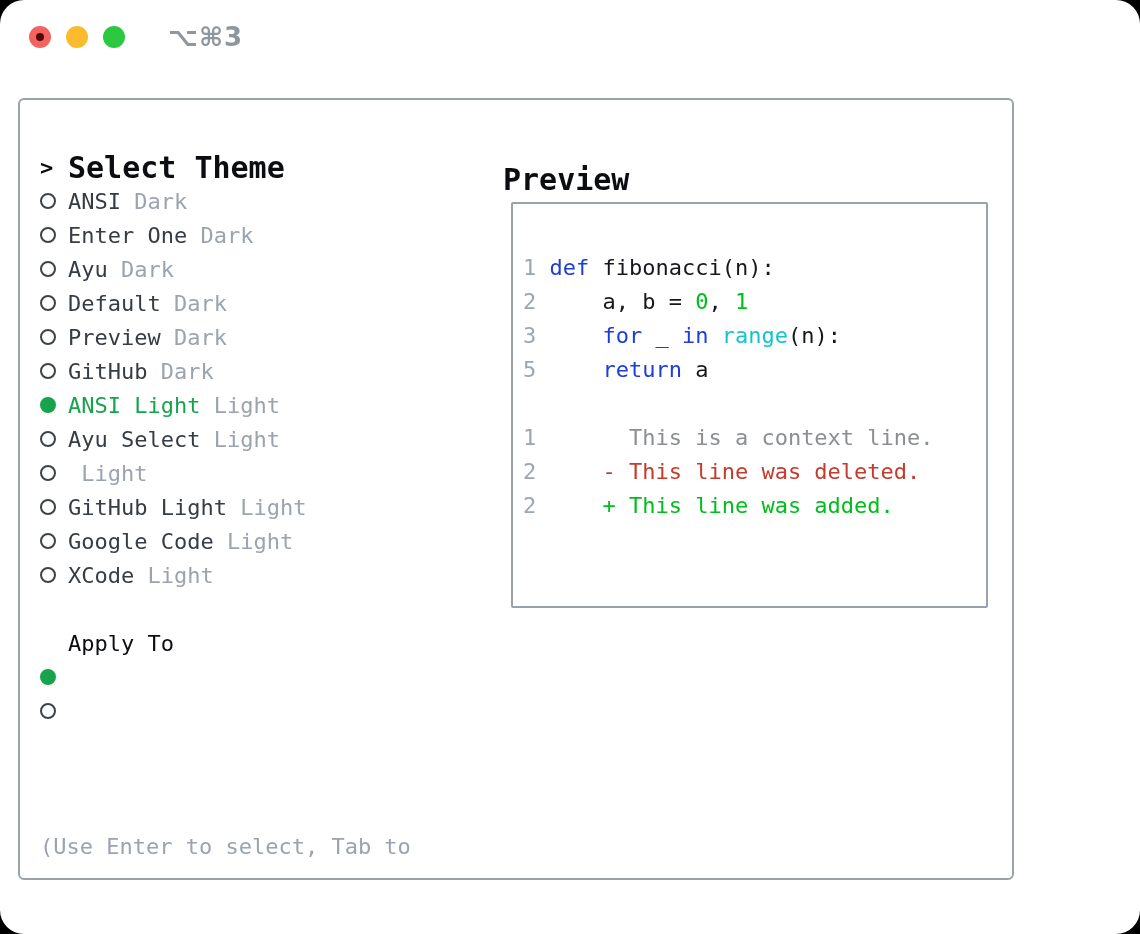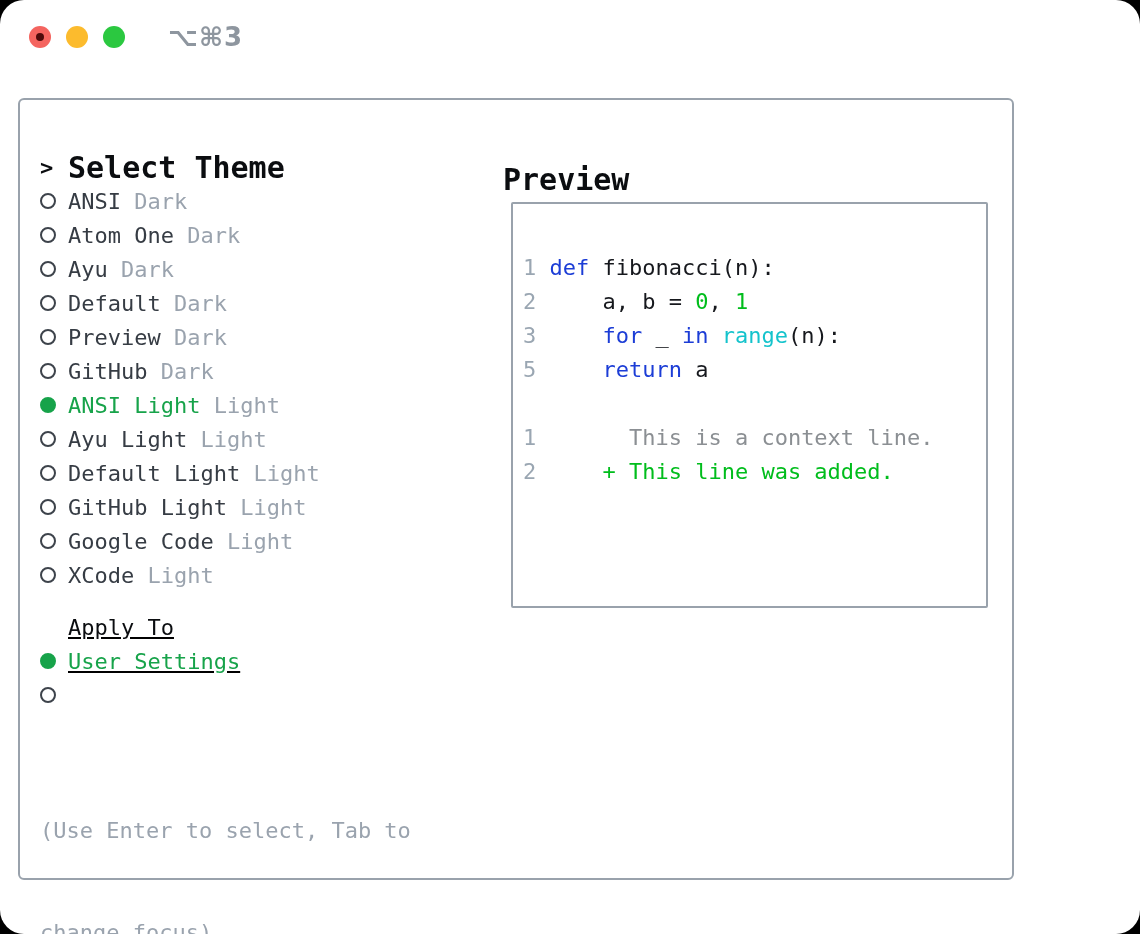--- a/index.html
+++ b/index.html
@@ -28,21 +28,21 @@
   .row{display:flex;align-items:center;height:34px;font-size:22px;}
   .marker{width:28px;flex:0 0 28px;display:flex;align-items:center;}
   .cursor{font-weight:bold;color:var(--header_text);}
   .circle{width:12px;height:12px;border:2px solid #3d434b;border-radius:50%;box-sizing:content-box;}
   .circle.filled{background:var(--accent_green);border-color:var(--accent_green);}
   .header{font-weight:bold;color:var(--header_text);font-size:30px;}
   .subheader{font-weight:500;color:var(--header_text);}
   .item-name{color:var(--item_text);white-space:pre;}
   .item-name.sel{color:var(--accent_green);}
   .item-variant{color:var(--muted);white-space:pre;text-align:center;}
-  .apply-block{margin-top:18px;text-decoration:underline;}
+  .apply-block{margin-top:34px;}
   .hint{margin-top:34px;color:var(--muted);font-size:22px;line-height:34px;white-space:pre;}
   
   .preview-header{position:absolute;left:483px;top:62px;height:34px;display:flex;align-items:center;}
   .preview-box{
     position:absolute;left:491px;top:102px;width:477px;height:406px;
     border:2px solid var(--border);box-sizing:border-box;border-radius:2px;background:#fff;
   }
   #code{padding:47px 16px 0 10px;font-size:22px;line-height:34px;}
   .code-line{height:34px;white-space:pre;}
   .ln{display:inline-block;width:1ch;margin-right:1ch;color:var(--ln);}
@@ -81,21 +81,21 @@
             <span class="marker">
               <span class="circle"></span>
             </span>
             <span class="item-name">ANSI</span>
             <span class="item-variant"> Dark</span>
           </div>
           <div class="row">
             <span class="marker">
               <span class="circle"></span>
             </span>
-            <span class="item-name">Atom One</span>
+            <span class="item-name">Enter One</span>
             <span class="item-variant"> Dark</span>
           </div>
           <div class="row">
             <span class="marker">
               <span class="circle"></span>
             </span>
             <span class="item-name">Ayu</span>
             <span class="item-variant"> Dark</span>
           </div>
           <div class="row">
@@ -123,28 +123,27 @@
             <span class="marker">
               <span class="circle filled"></span>
             </span>
             <span class="item-name sel">ANSI Light</span>
             <span class="item-variant"> Light</span>
           </div>
           <div class="row">
             <span class="marker">
               <span class="circle"></span>
             </span>
-            <span class="item-name">Ayu Light</span>
-            <span class="item-variant"> Light</span>
-          </div>
-          <div class="row">
-            <span class="marker">
-              <span class="circle"></span>
-            </span>
-            <span class="item-name">Default Light</span>
+            <span class="item-name">Ayu Select</span>
+            <span class="item-variant"> Light</span>
+          </div>
+          <div class="row">
+            <span class="marker">
+              <span class="circle"></span>
+            </span>
             <span class="item-variant"> Light</span>
           </div>
           <div class="row">
             <span class="marker">
               <span class="circle"></span>
             </span>
             <span class="item-name">GitHub Light</span>
             <span class="item-variant"> Light</span>
           </div>
           <div class="row">
@@ -166,21 +165,20 @@
       <div class="apply-block">
         <div class="row">
           <span class="marker"></span>
           <span class="subheader">Apply To</span>
         </div>
         <div id="apply-list">
             <div class="row">
               <span class="marker">
                 <span class="circle filled"></span>
               </span>
-              <span class="item-name sel">User Settings</span>
             </div>
             <div class="row">
               <span class="marker">
                 <span class="circle"></span>
               </span>
             </div>
           </div>
       </div>
 
       <div class="hint">
@@ -194,18 +192,19 @@
     </div>
 
     <div class="preview-box">
       <div id="code">
           <div class="code-line"><span class="ln">1</span><span class="tok-kw">def</span><span class="tok-fg"> fibonacci(n):</span></div>
           <div class="code-line"><span class="ln">2</span><span class="tok-fg">    a, b = </span><span class="tok-num">0</span><span class="tok-fg">, </span><span class="tok-num">1</span></div>
           <div class="code-line"><span class="ln">3</span><span class="tok-fg">    </span><span class="tok-kw">for</span><span class="tok-fg"> _ </span><span class="tok-kw">in</span><span class="tok-fg"> </span><span class="tok-builtin">range</span><span class="tok-fg">(n):</span></div>
           <div class="code-line"><span class="ln">5</span><span class="tok-fg">    </span><span class="tok-kw">return</span><span class="tok-fg"> a</span></div>
           <div class="code-line"><span class="ln"></span></div>
           <div class="code-line"><span class="ln">1</span><span class="tok-ctx">      This is a context line.</span></div>
+          <div class="code-line"><span class="ln">2</span><span class="tok-del">    - This line was deleted.</span></div>
           <div class="code-line"><span class="ln">2</span><span class="tok-add">    + This line was added.</span></div>
         </div>
     </div>
 
   </div>
 </div>
 
 </body></html>

